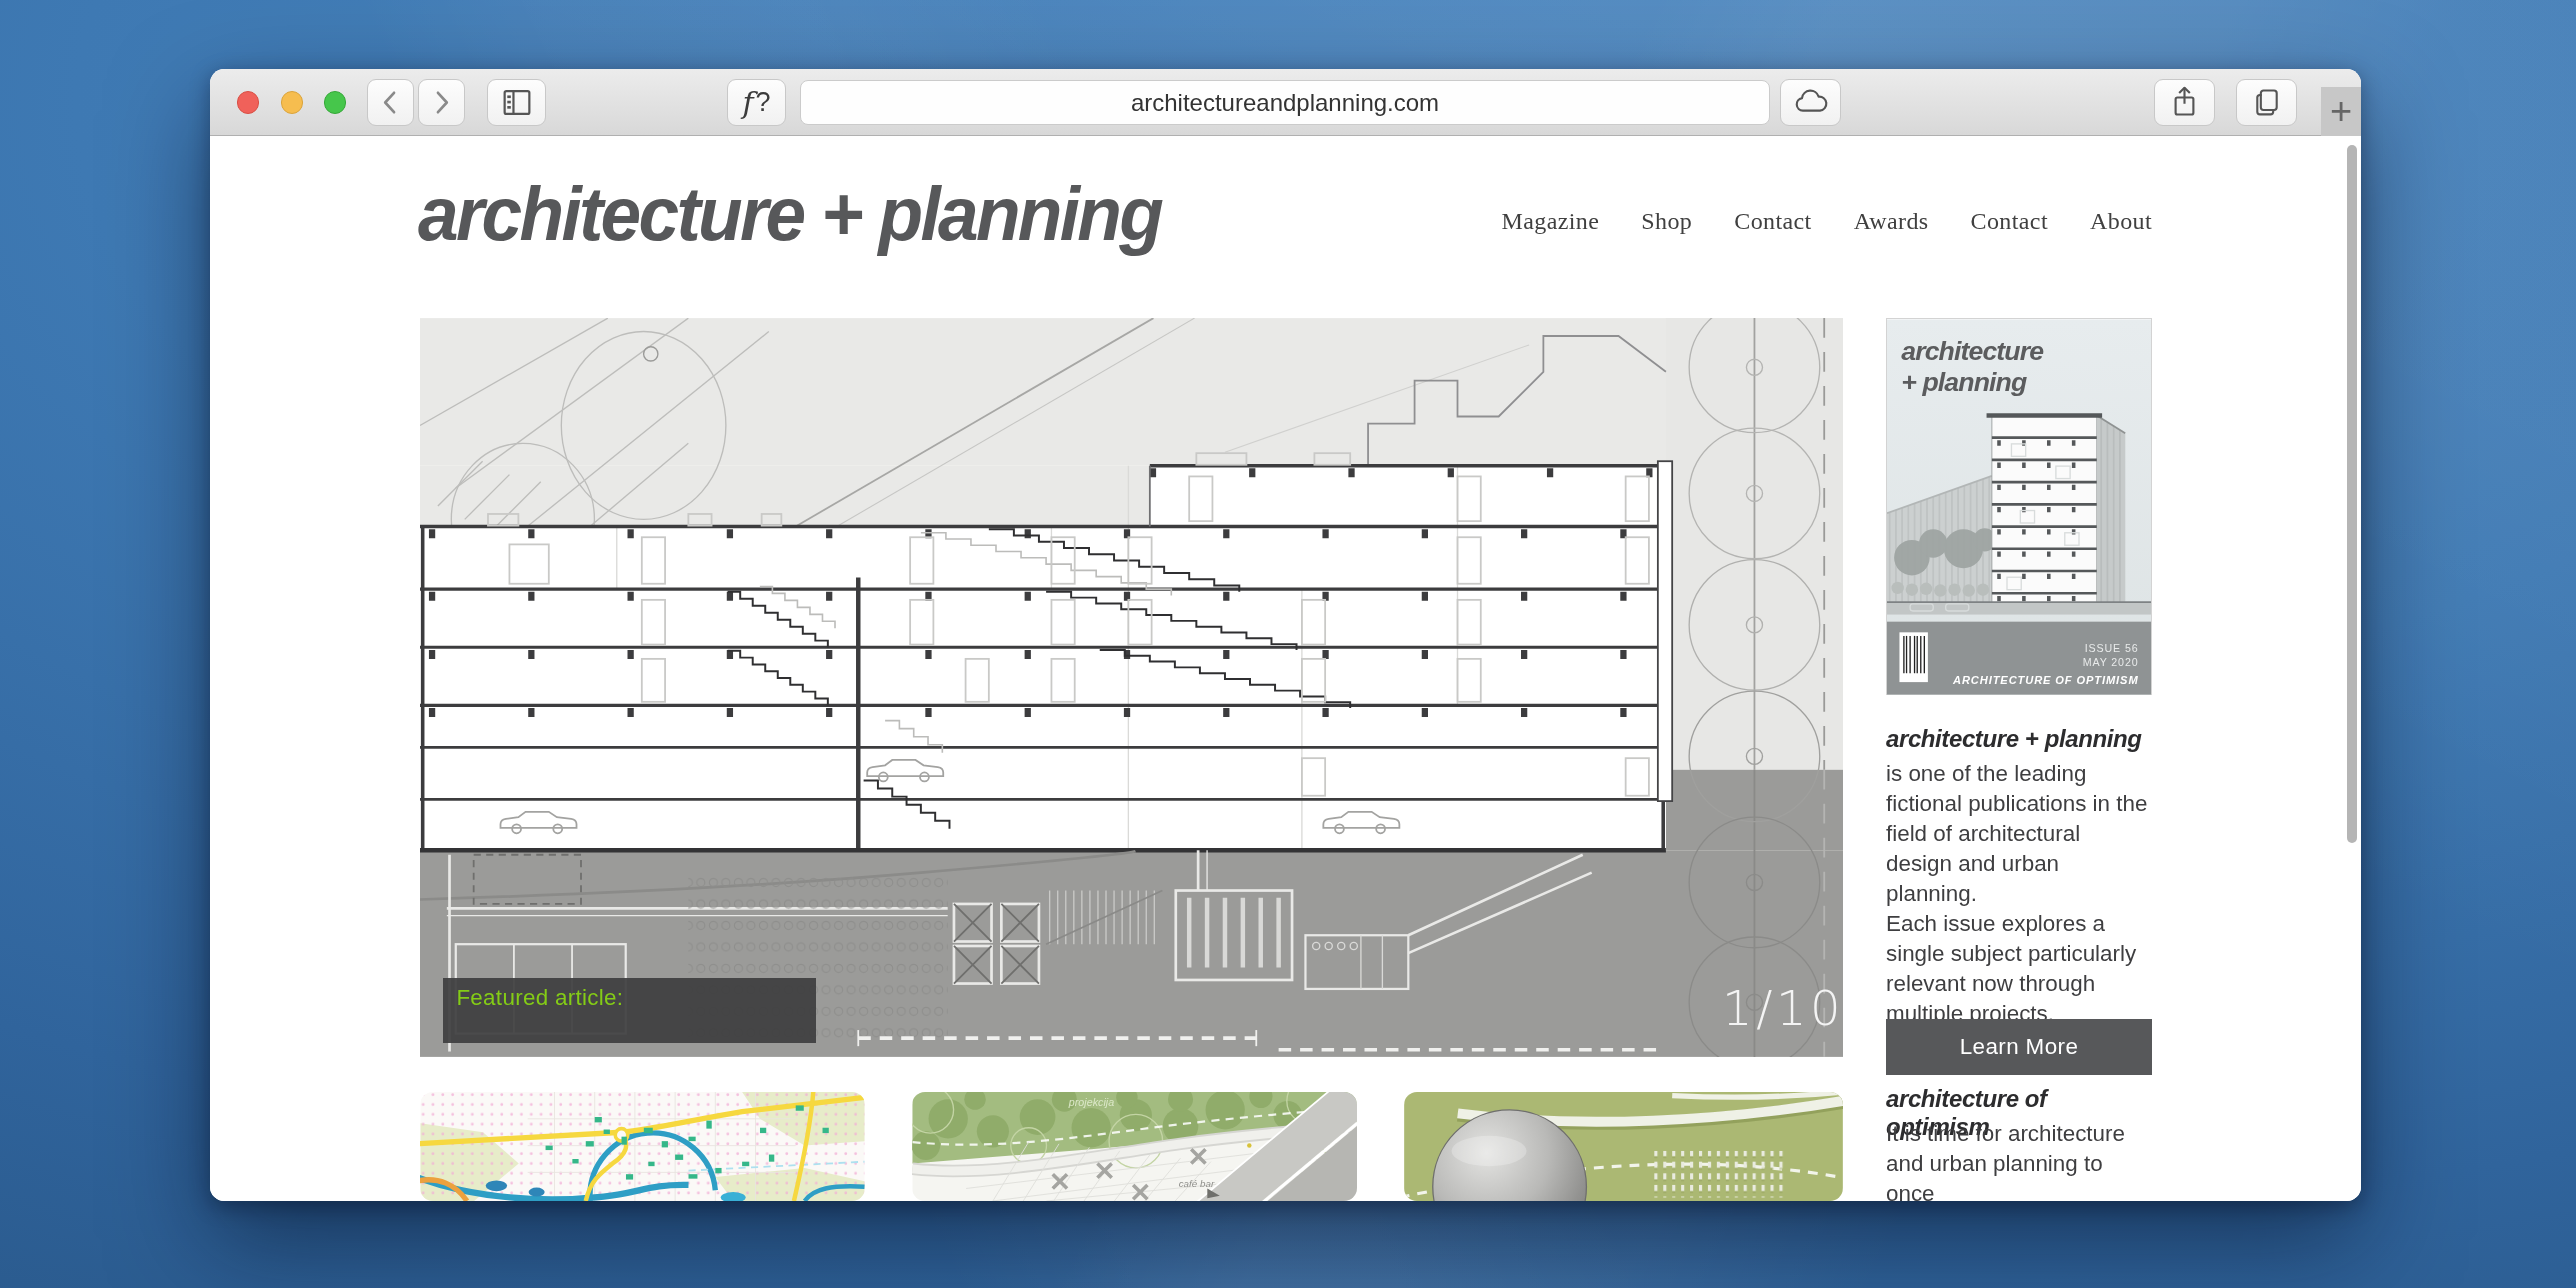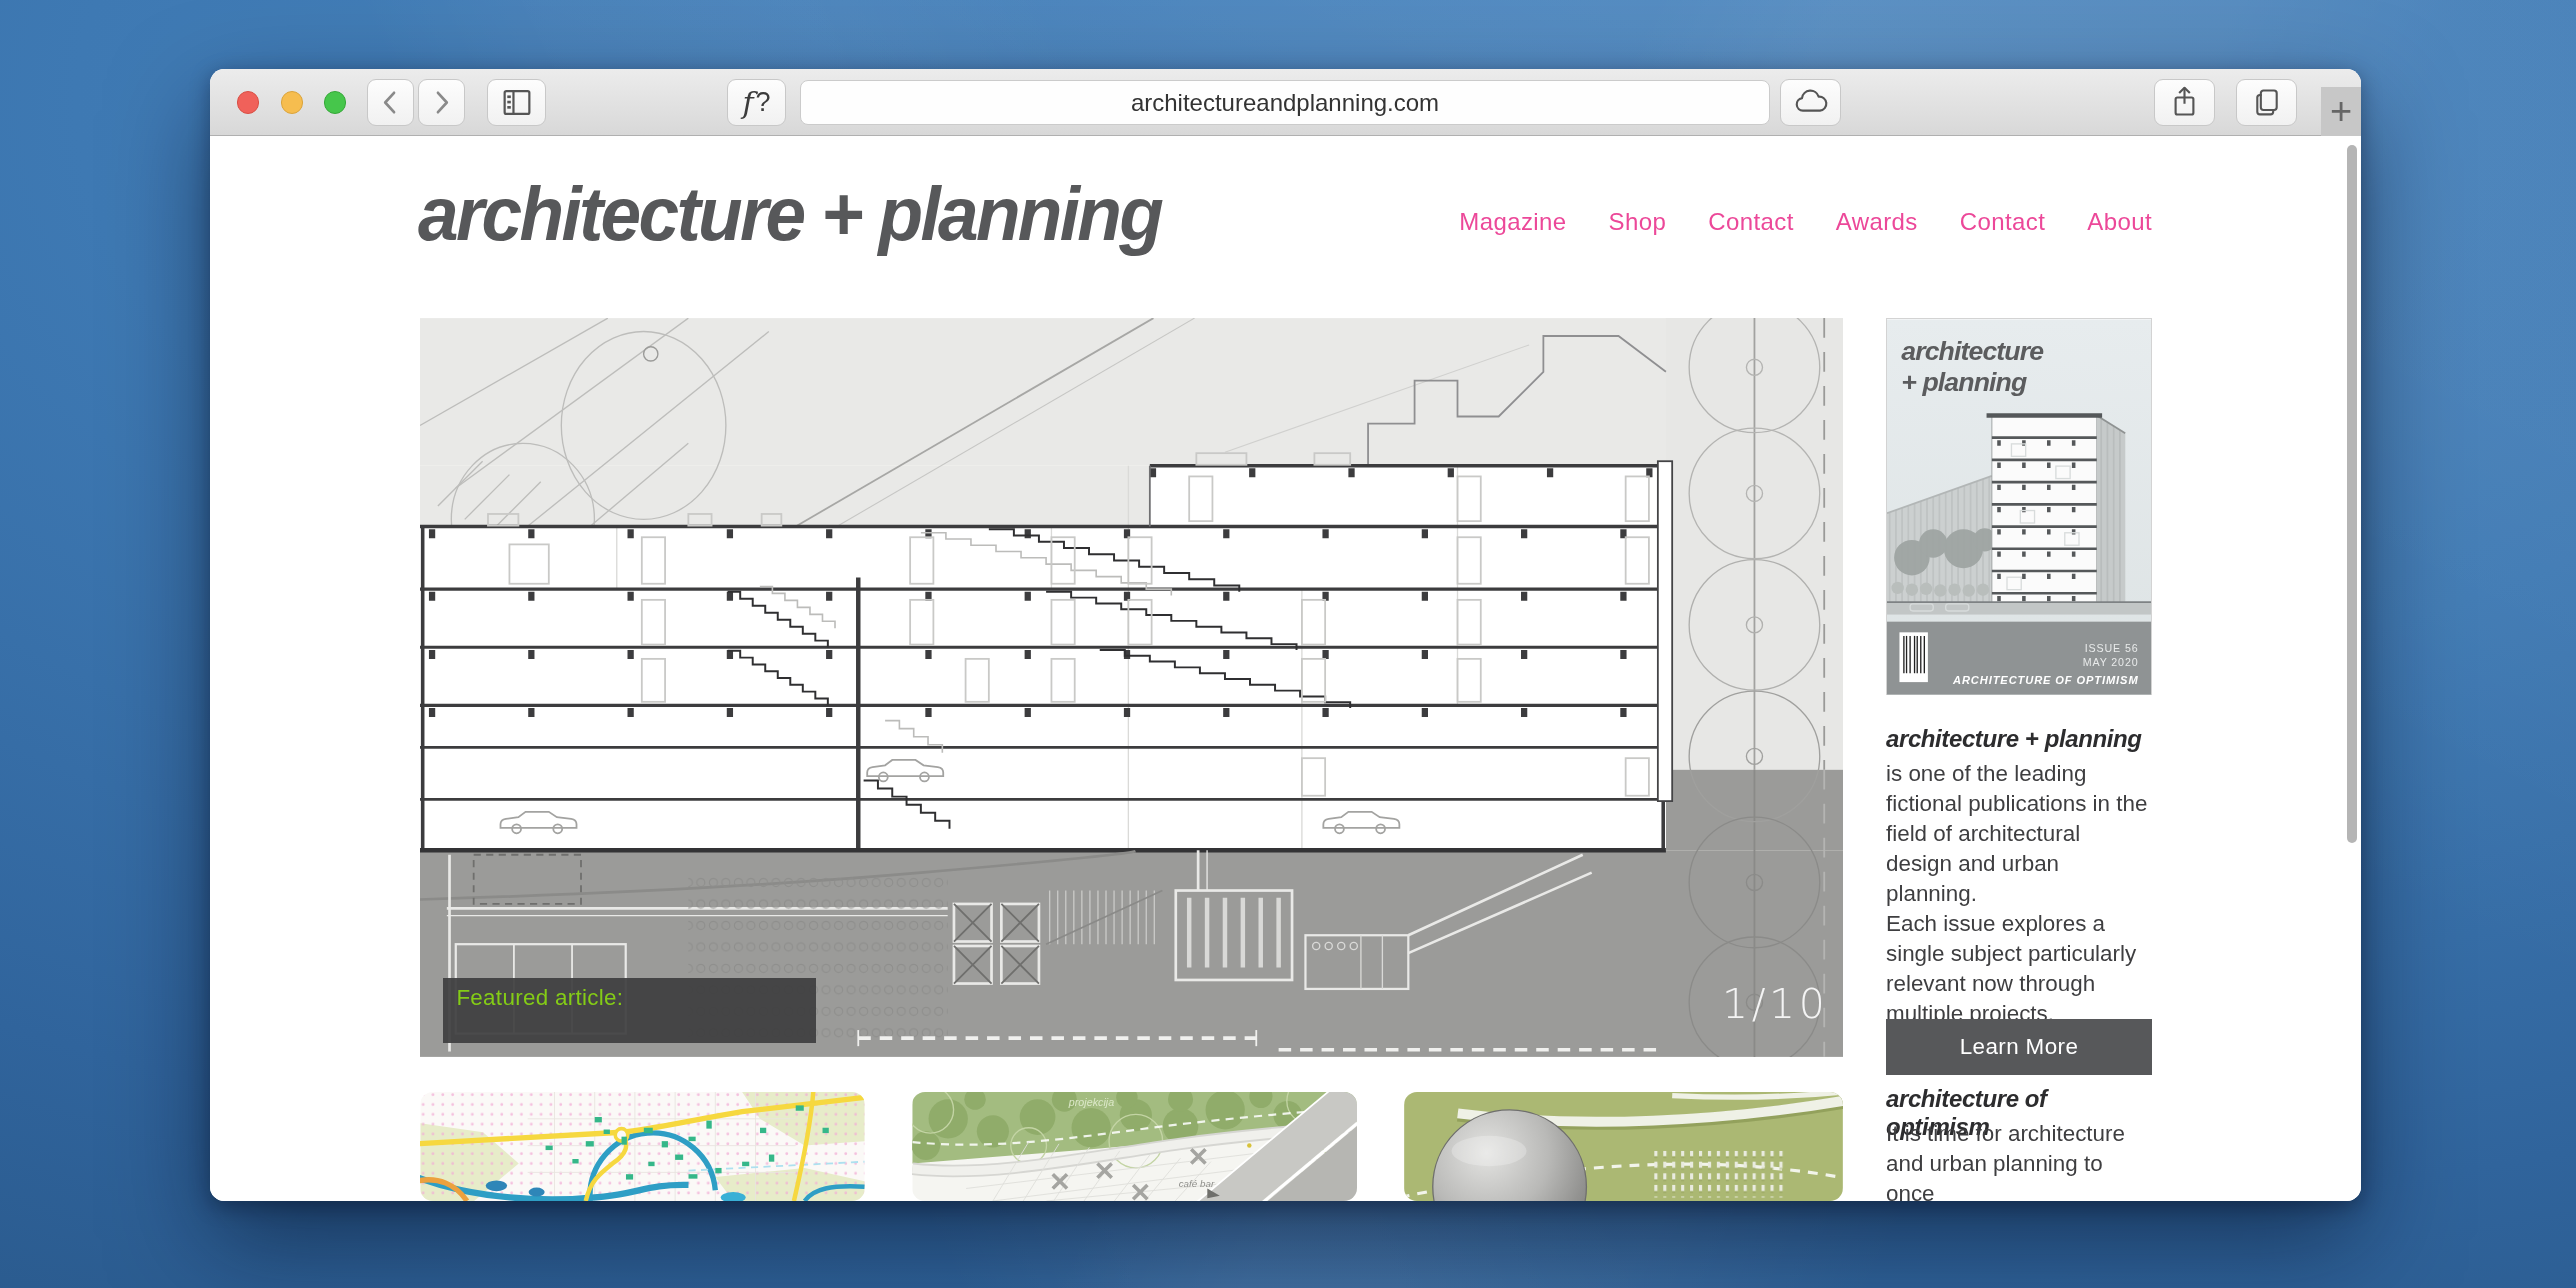--- a/index.html
+++ b/index.html
@@ -68,34 +68,34 @@
 
   .logo {
     position:absolute; left:208px; top:36px;
     font-size:73px; font-weight:bold; font-style:italic;
     letter-spacing:-2.7px; color:#57585a; transform:scaleY(1.04);
   }
   .nav {
     position:absolute; right:209px; top:72px; display:flex; gap:42px;
     font-size:24px; color:#2e2e30; letter-spacing:0.4px;
   }
-  .nav a { color:#ec4899; text-decoration:none; cursor:pointer; }
+  .nav a { color:#404040; text-decoration:none; cursor:pointer;font-family:Liberation Serif, serif; }
 
   .featured { position:absolute; left:210px; top:182px; width:1423px; height:739px; overflow:hidden; }
   .featured svg { display:block; }
 
   .caption {
     position:absolute; left:233px; top:842px; width:373px; height:65px;
     background:rgba(62,62,64,.93); color:#84cc16; padding:8px 13.4px;
     font-size:22.4px; line-height:24px; letter-spacing:0.3px;
   }
   .counter {
     position:absolute; left:1512px; top:844px; width:116px;
     font-family:"DejaVu Sans", sans-serif; font-weight:200;
-    font-size:41px; color:#f4f4f4; letter-spacing:3.6px;
+    font-size:48px; color:#f4f4f4; letter-spacing:3.6px;
   }
 
   
   .sidebar { position:absolute; left:1676px; top:182px; width:266px; }
   .cover { position:absolute; top:0; left:0; width:266px; height:377px; border:0.9px solid #d3d3d3; }
   .s-h1 { position:absolute; top:407px; font-size:24px; font-weight:bold; font-style:italic; color:#2c2c2e; letter-spacing:-0.4px; }
   .s-body { position:absolute; top:441px; font-size:22.4px; line-height:30px; color:#3e3e40; white-space:pre-line; }
   .learnmore {
     position:absolute; top:701px; width:266px; height:56px;
     background:#57585a; color:#fff; border:none; font-size:22.4px;

